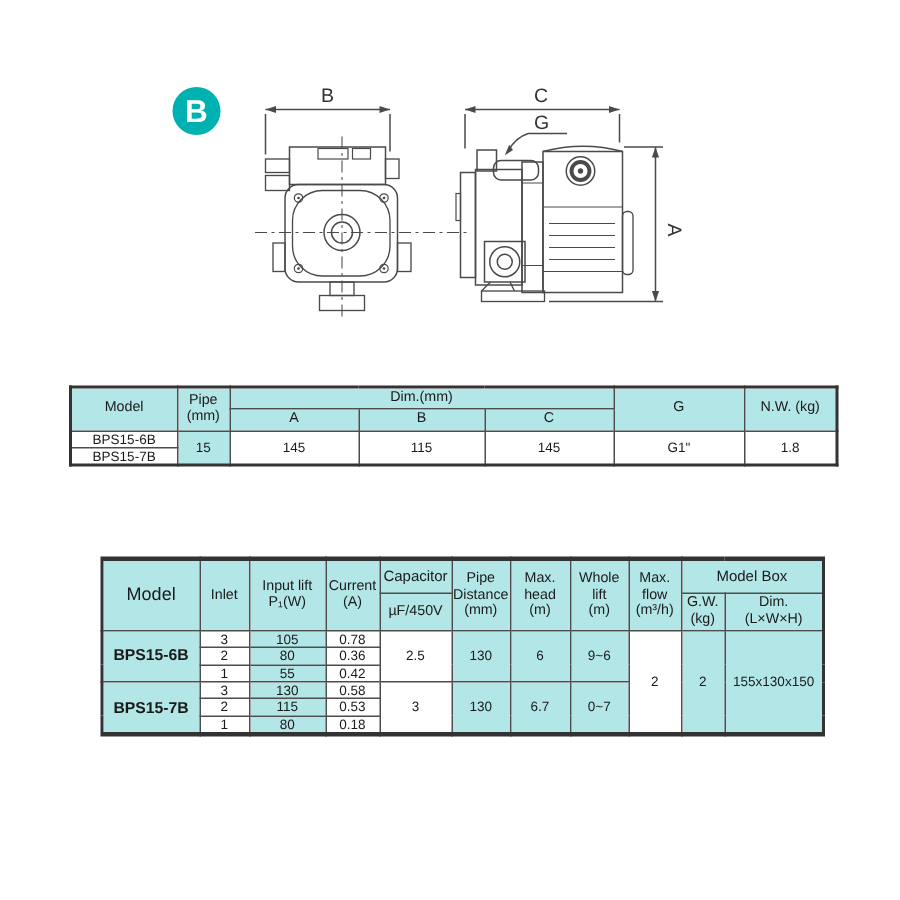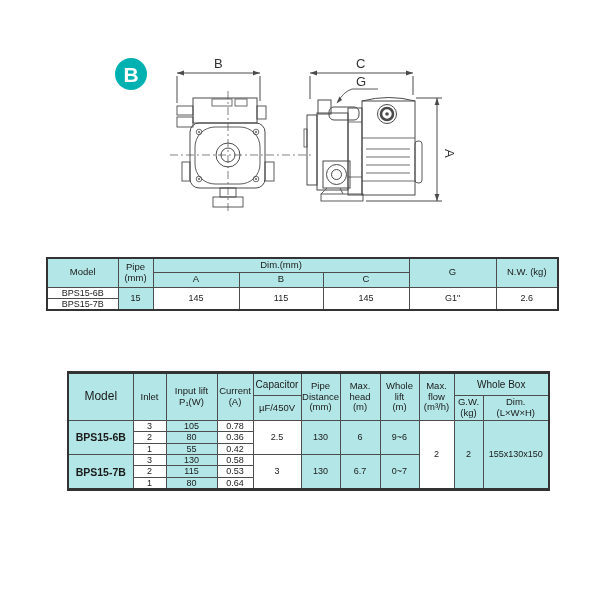--- a/index.html
+++ b/index.html
@@ -155,21 +155,21 @@
     <td class="cy hdr">B</td>
     <td class="cy hdr">C</td>
   </tr>
   <tr style="height:11px">
     <td class="wh">BPS15-6B</td>
     <td class="cy" rowspan="2">15</td>
     <td class="wh" rowspan="2">145</td>
     <td class="wh" rowspan="2">115</td>
     <td class="wh" rowspan="2">145</td>
     <td class="wh" rowspan="2">G1"</td>
-    <td class="wh" rowspan="2">2.6</td>
+    <td class="wh" rowspan="2">1.8</td>
   </tr>
   <tr style="height:12px">
     <td class="wh">BPS15-7B</td>
   </tr>
 </tbody>
   </table>
 
 <table class="perf">
   <colgroup>
     <col style="width:65px">
@@ -198,21 +198,21 @@
 (mm)</td>
     <td class="cy hdr" rowspan="2">Max.
 head
 (m)</td>
     <td class="cy hdr" rowspan="2">Whole
 lift
 (m)</td>
     <td class="cy hdr" rowspan="2">Max.
 flow
 (m³/h)</td>
-    <td class="cy hdr-mid" colspan="2">Whole Box</td>
+    <td class="cy hdr-mid" colspan="2">Model Box</td>
   </tr>
   <tr style="height:25px">
     <td class="cy hdr">µF/450V</td>
     <td class="cy hdr">G.W.
 (kg)</td>
     <td class="cy hdr">Dim.
 (L×W×H)</td>
   </tr>
 
   <tr style="height:11px">
@@ -250,16 +250,16 @@
     <td class="cy" rowspan="3">0~7</td>
   </tr>
   <tr style="height:11px">
     <td class="wh">2</td>
     <td class="cy">115</td>
     <td class="wh">0.53</td>
   </tr>
   <tr style="height:11px">
     <td class="wh">1</td>
     <td class="cy">80</td>
-    <td class="wh">0.64</td>
+    <td class="wh">0.18</td>
   </tr>
 </tbody>
   </table>
 
 </body></html>

